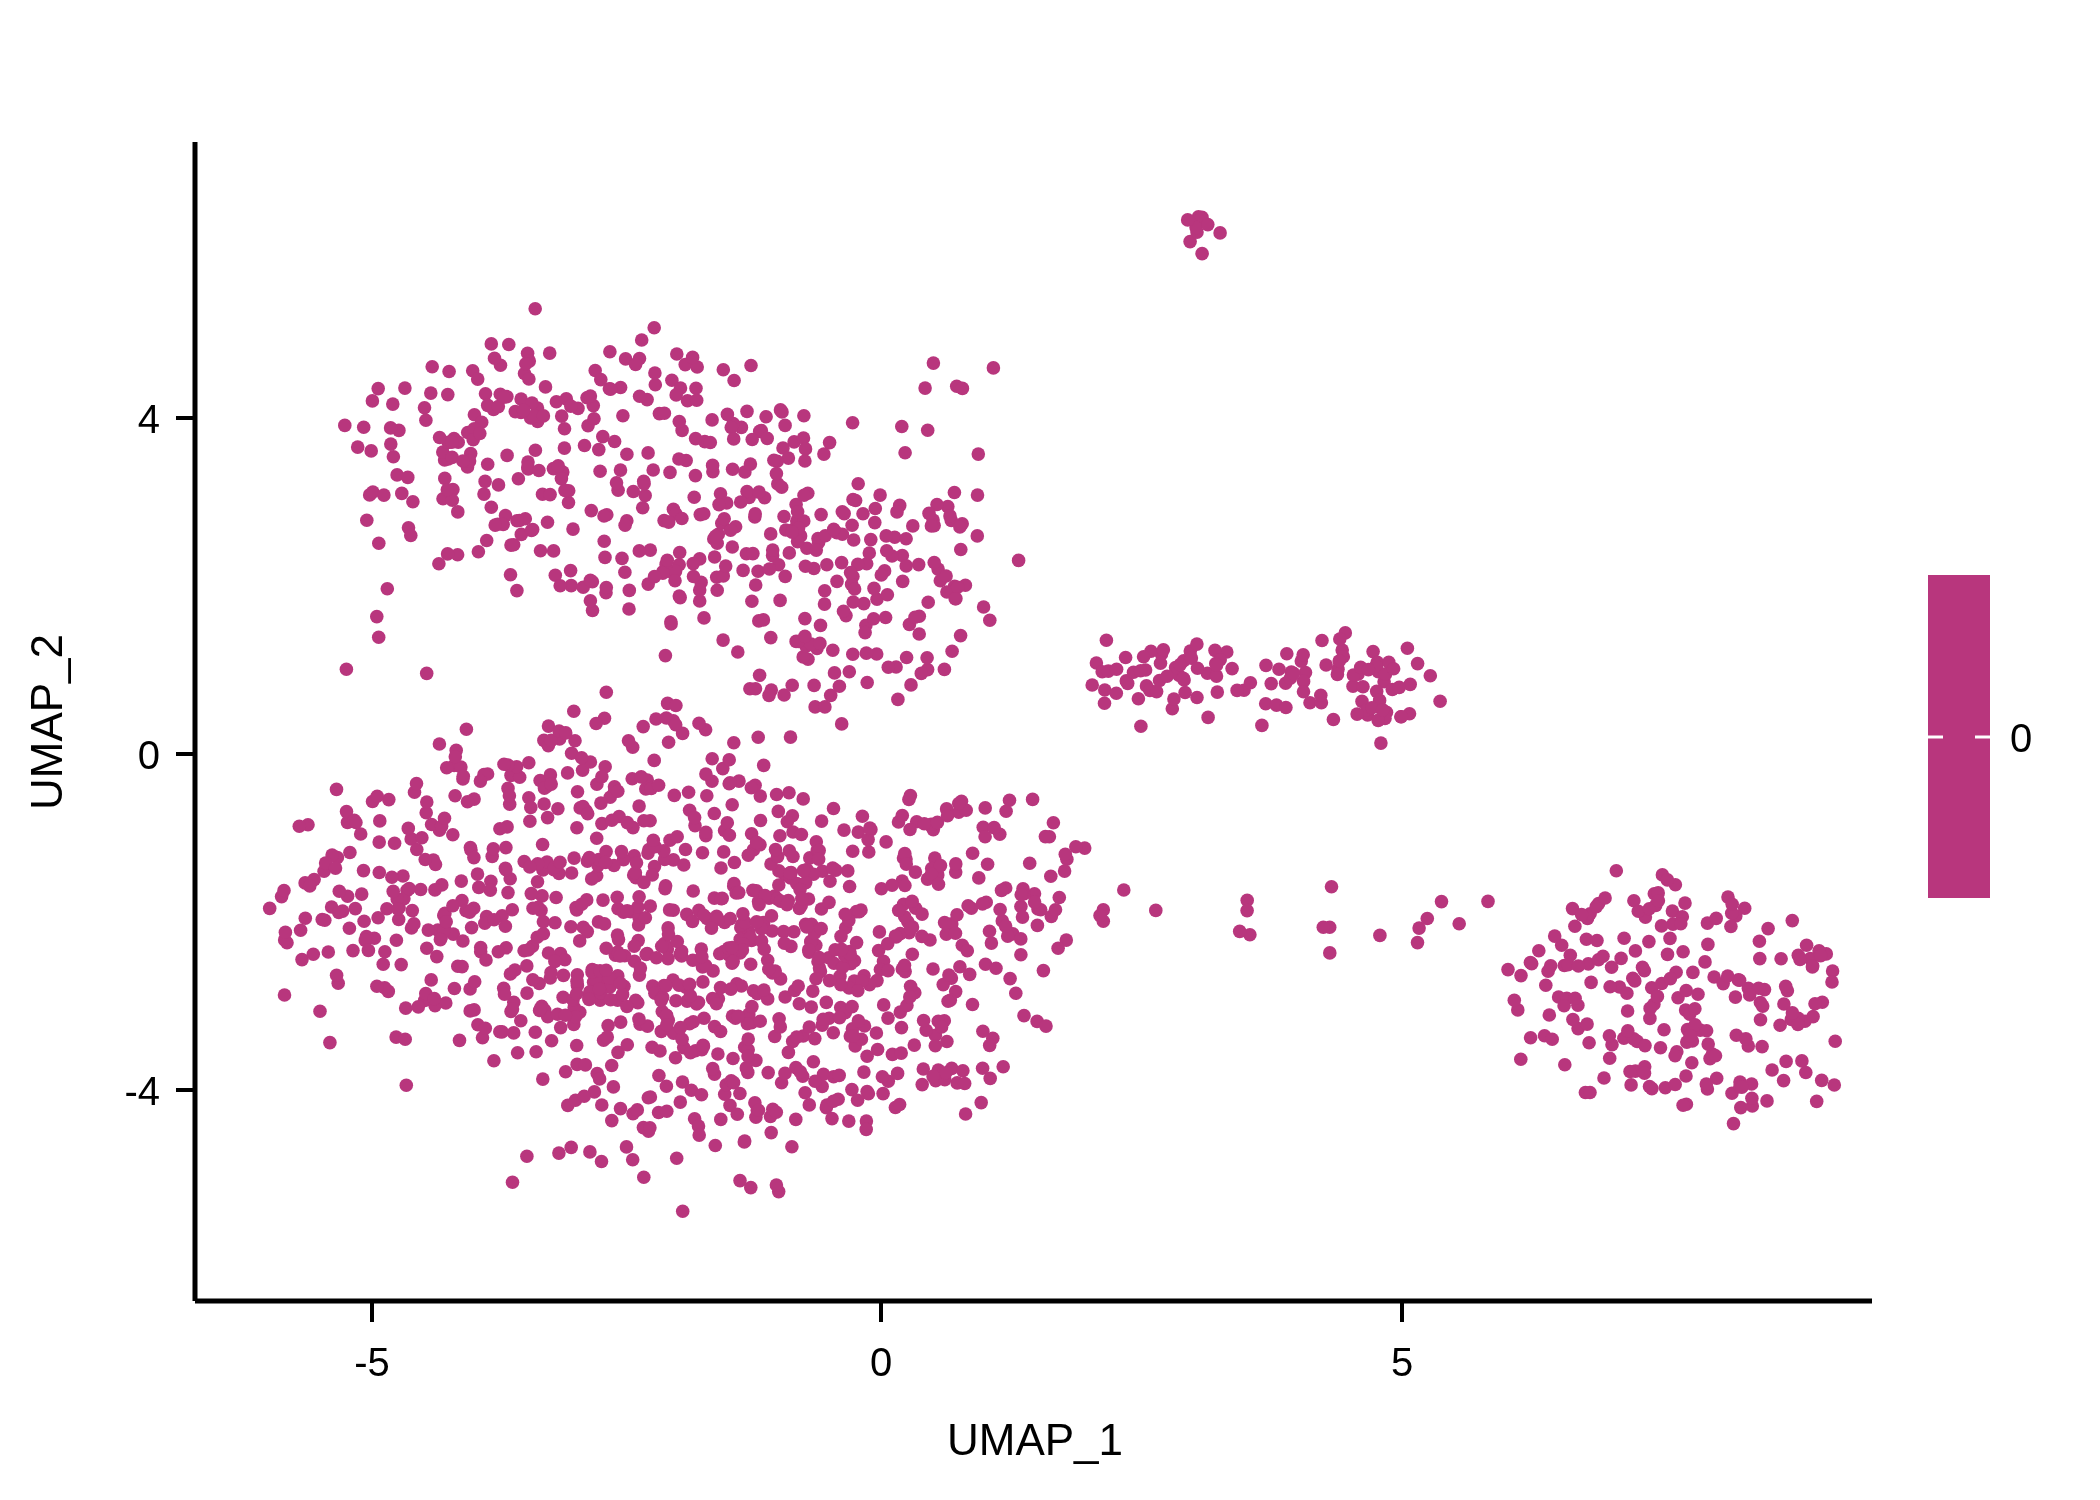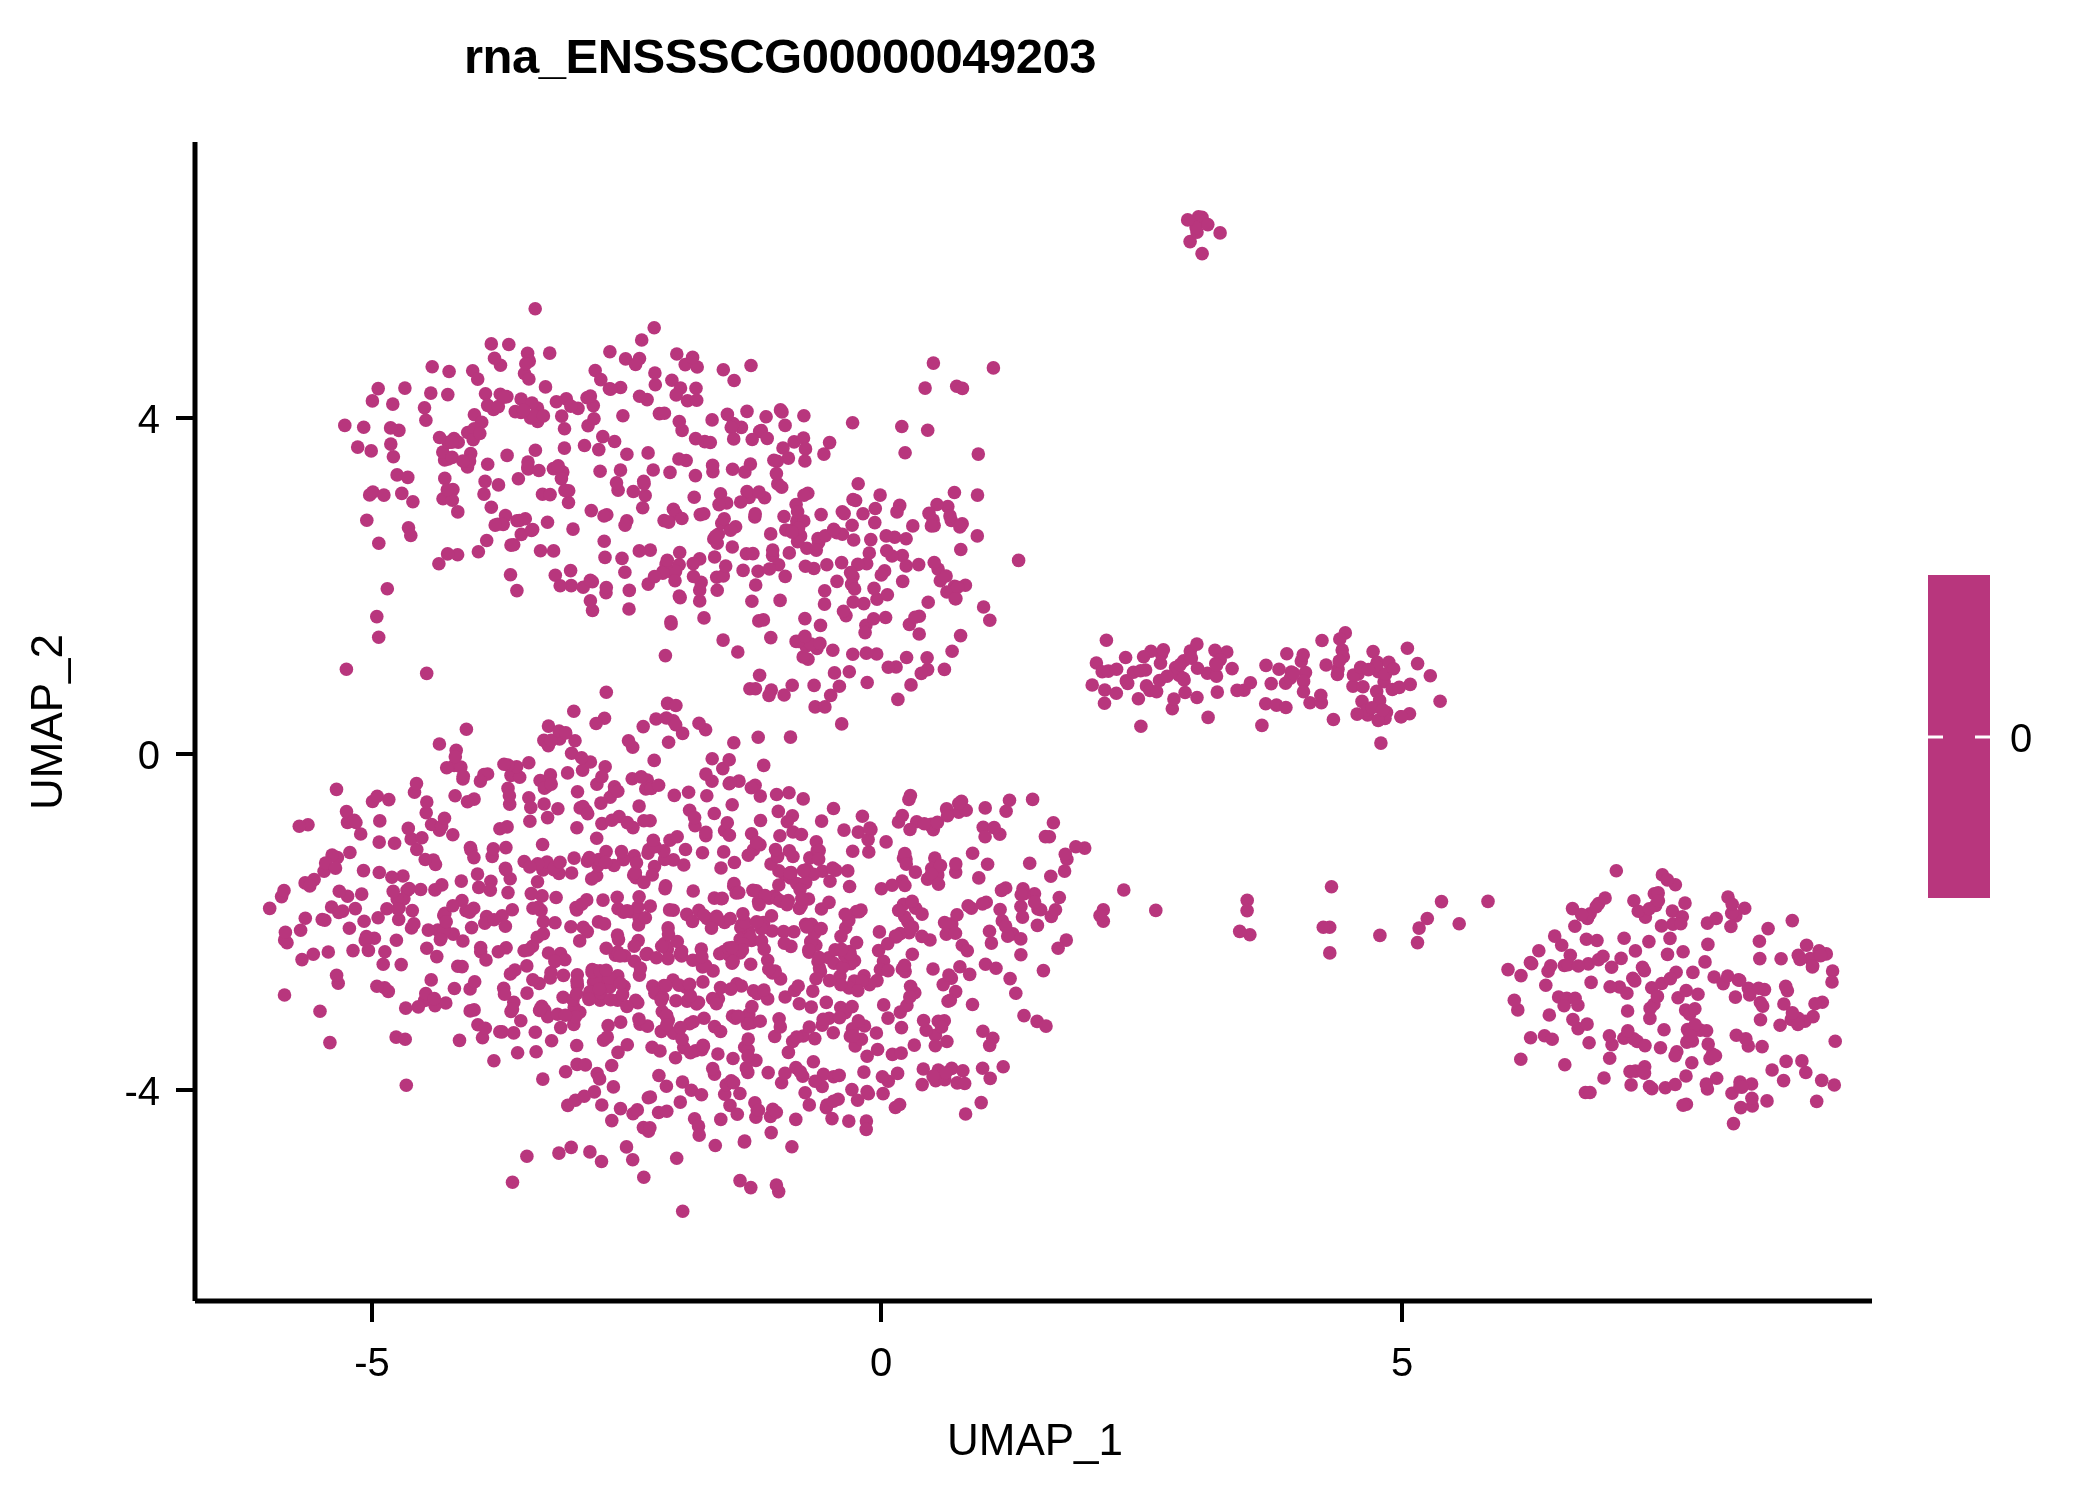--- a/index.html
+++ b/index.html
@@ -63,21 +63,20 @@
   .legend-tick {
     stroke: #ffffff;
     stroke-width: 3;
   }
 </style>
 </head>
 <body>
 
 <div id="root">
 
-  <div id="plot-title">rna_ENSSSCG00000049203</div>
 
   <svg id="chart-svg" width="2100" height="1500">
 
     <g>
       <line class="axis-line" x1="195" y1="142" x2="195" y2="1301"></line>
       <line class="axis-line" x1="195" y1="1301" x2="1872" y2="1301"></line>
     </g>
 
     <g>
       <line class="tick-mark" x1="176" y1="418" x2="195" y2="418"></line>

